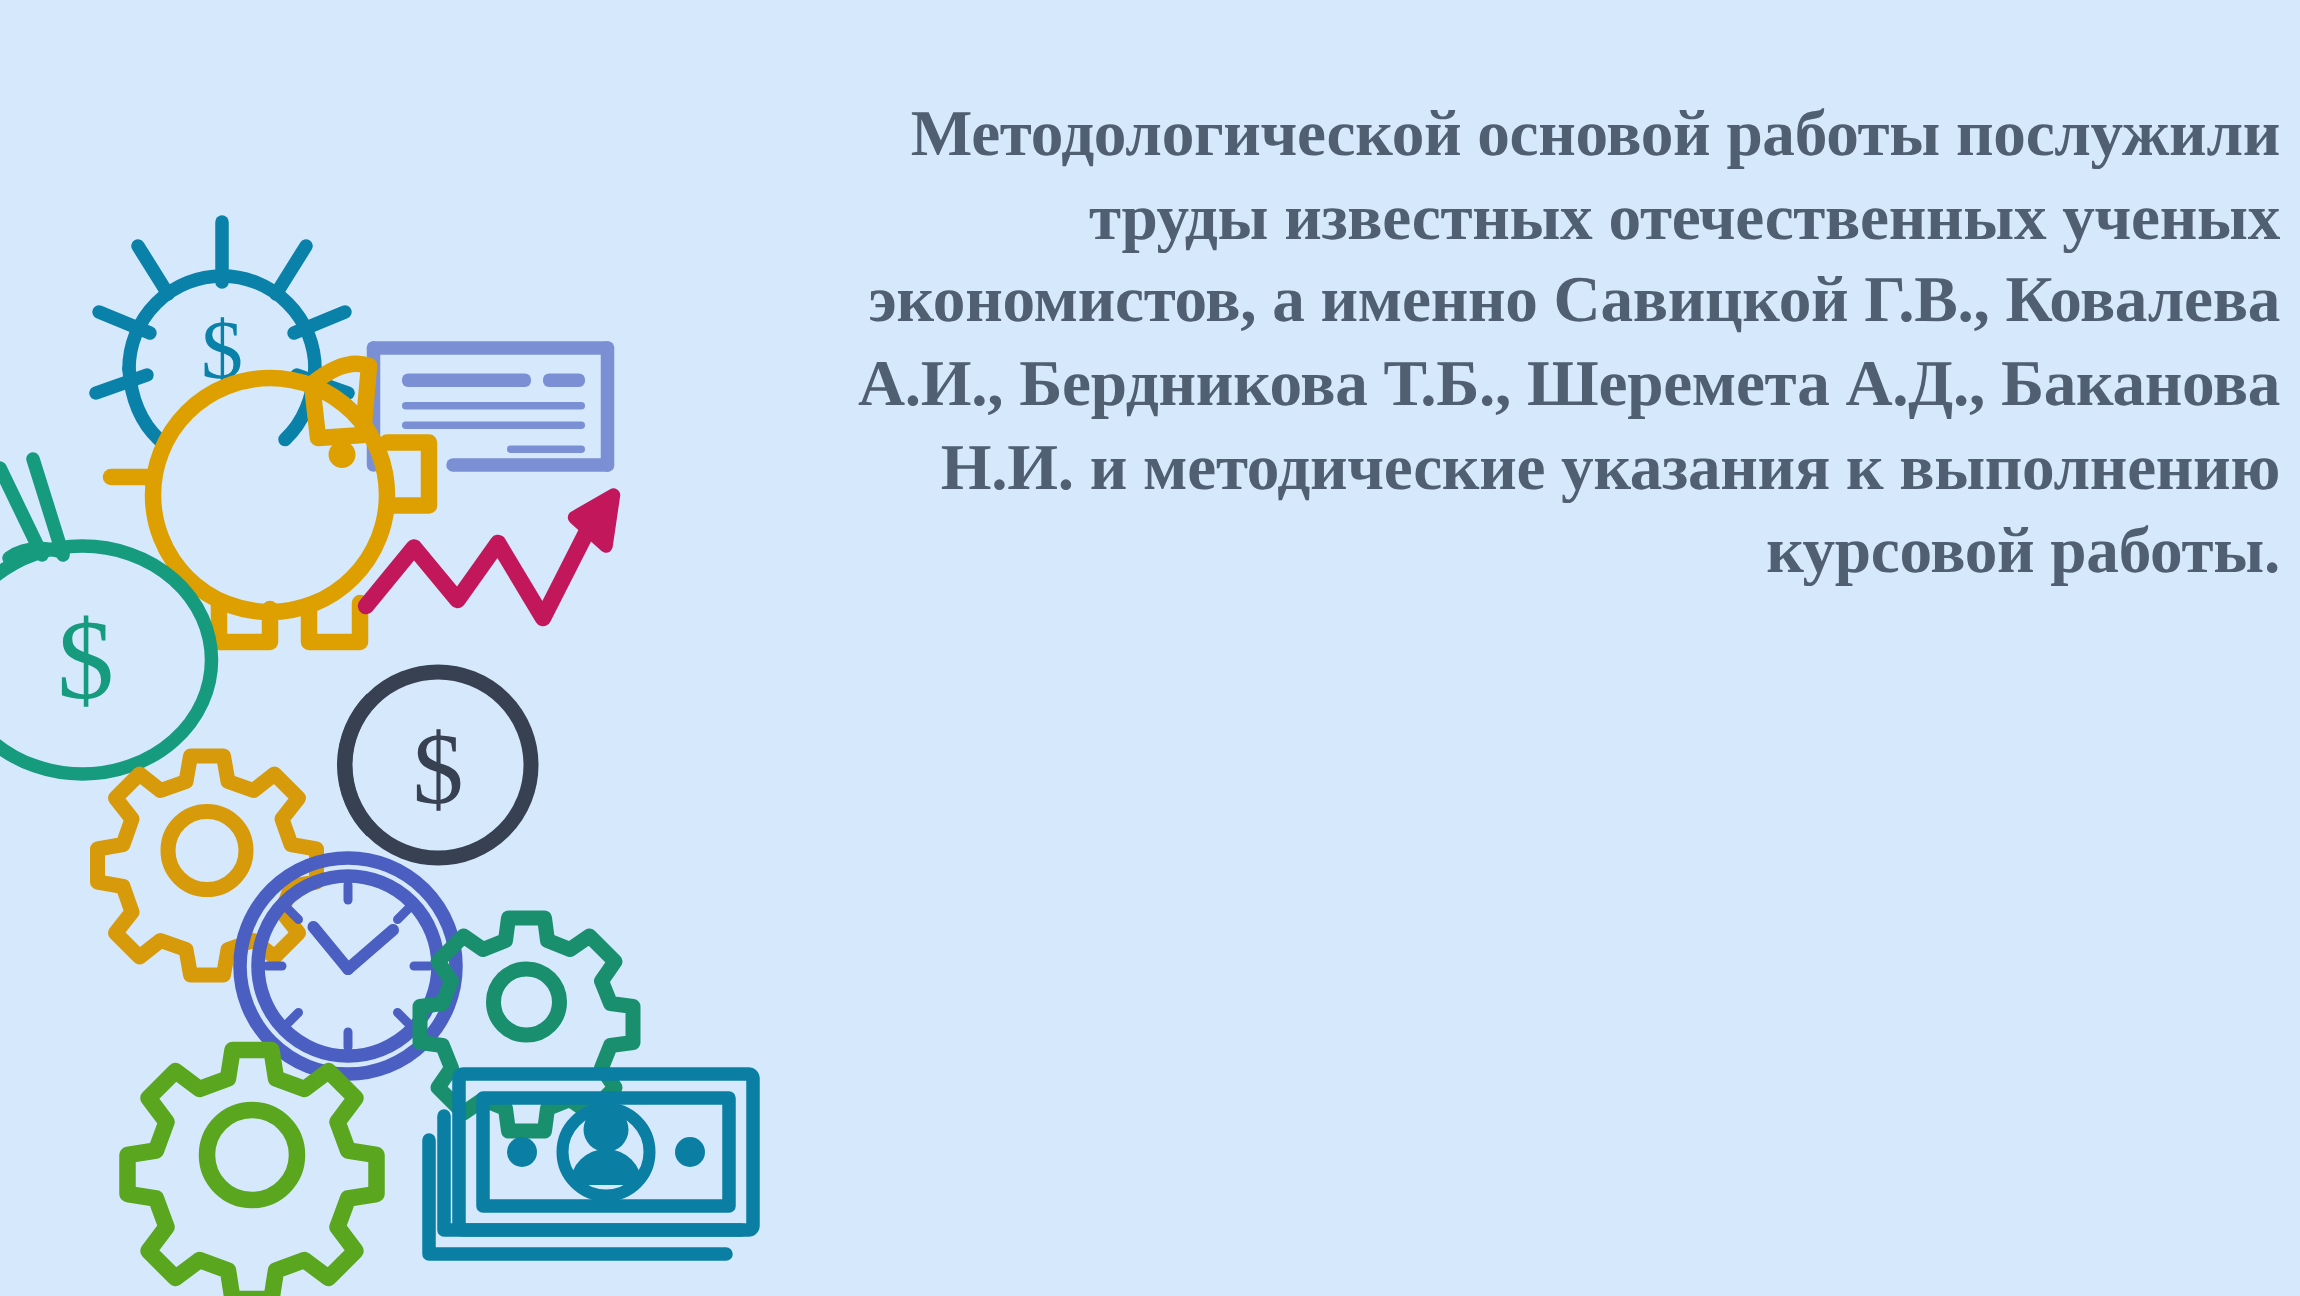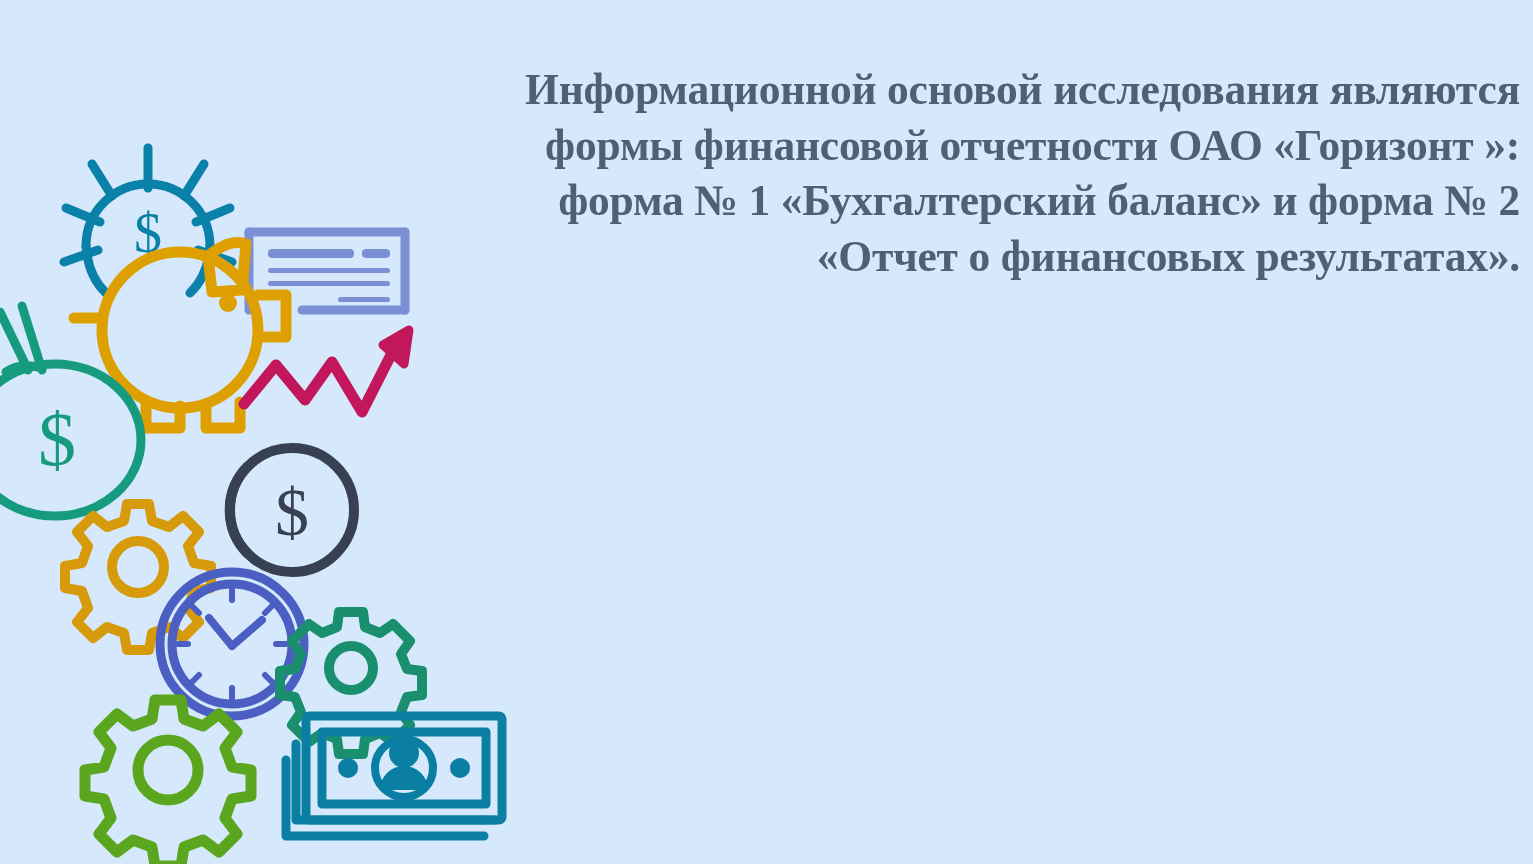--- a/index.html
+++ b/index.html
@@ -184,17 +184,17 @@
         <path d="M380 790 a24 24 0 0 1 48 0 z"></path>
         <circle cx="404" cy="768" r="29" fill="none" stroke="#0a7fa3" stroke-width="8"></circle>
         <circle cx="348" cy="768" r="10"></circle>
         <circle cx="460" cy="768" r="10"></circle>
       </g>
 
     </svg>
   </div>
 
   <div id="text-column">
+    <p class="para" id="para-1">Методологической основой работы послужили труды известных отечественных ученых экономистов, а именно Савицкой Г.В., Ковалева А.И., Бердникова Т.Б.,        Шеремета А.Д., Баканова Н.И. и методические указания к выполнению курсовой работы.</p>
     <div class="spacer"></div>
-    <p class="para" id="para-2">Информационной основой исследования являются формы финансовой отчетности ОАО «Горизонт »: форма № 1 «Бухгалтерский баланс» и форма № 2 «Отчет о финансовых результатах».</p>
   </div>
 
 </div>
 
 </body></html>

